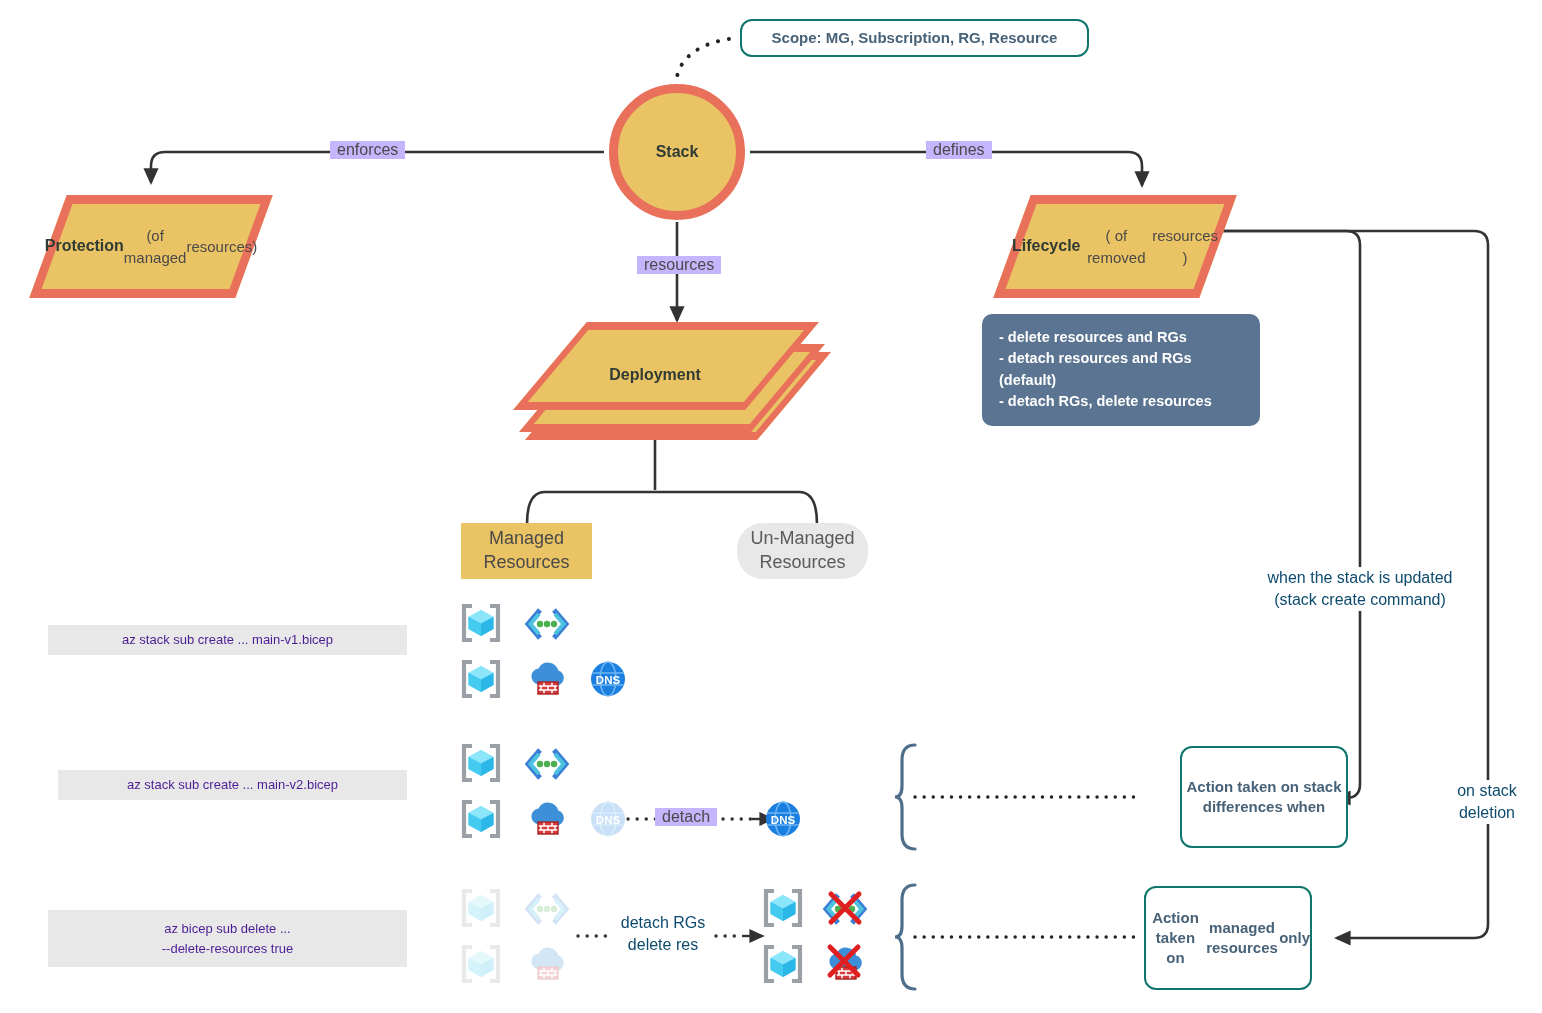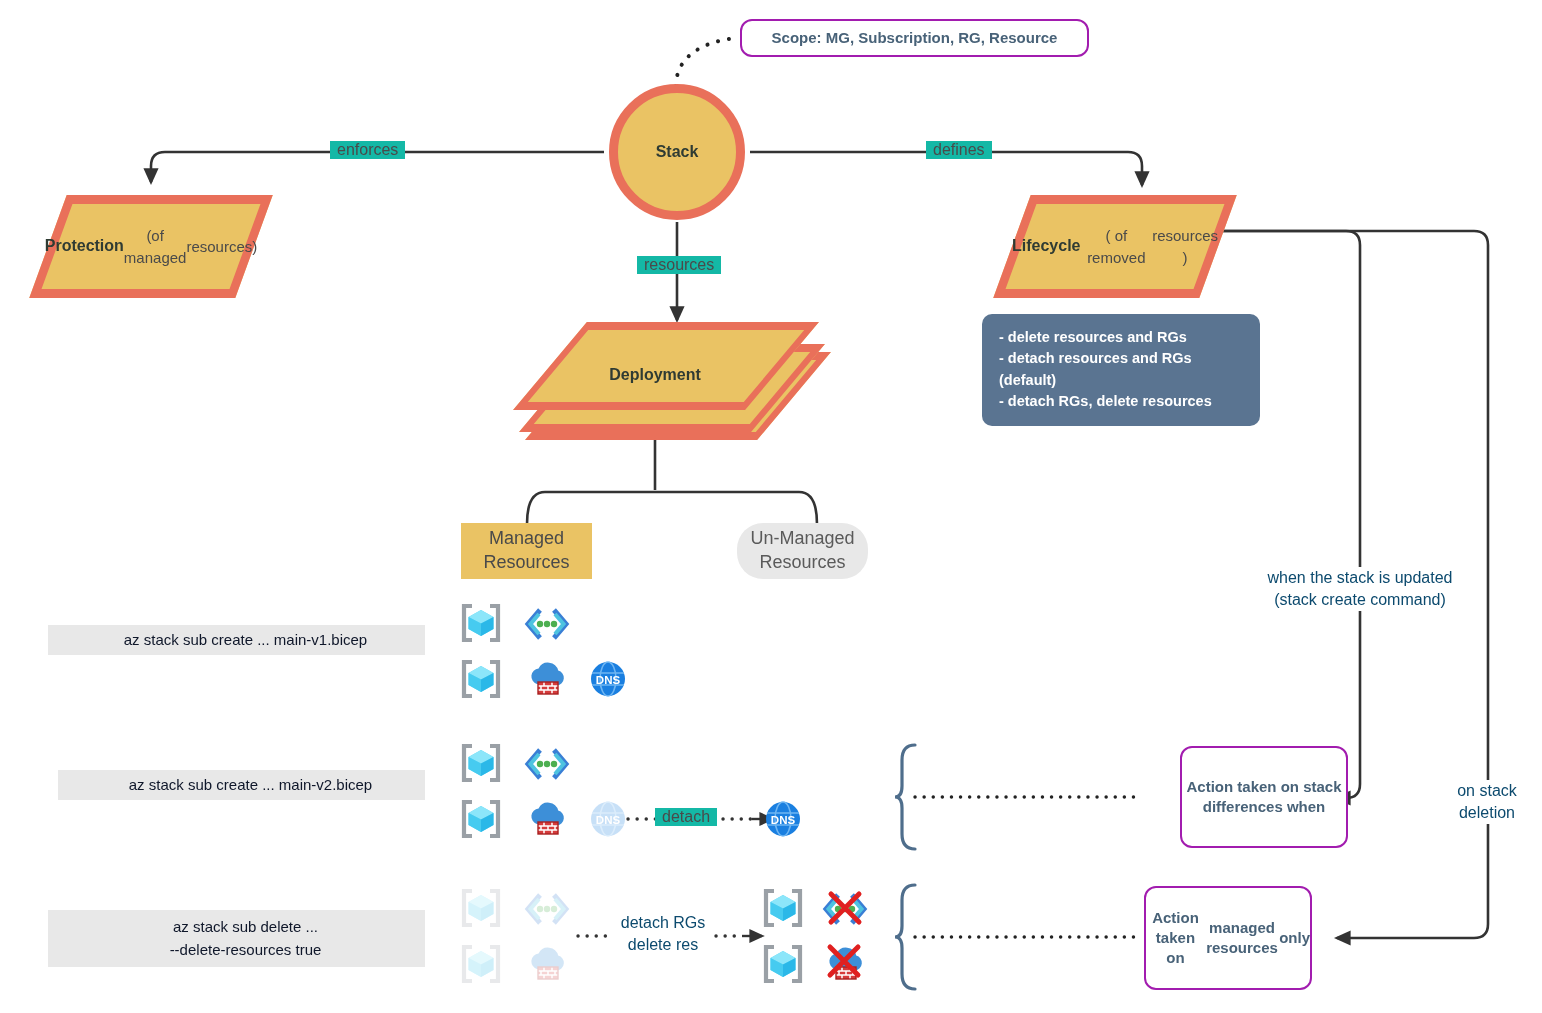--- a/index.html
+++ b/index.html
@@ -2,33 +2,33 @@
 <html><head>
 <meta charset="utf-8">
 <title>Azure Deployment Stacks Diagram</title>
 <style>
   html,body{margin:0;padding:0;background:#ffffff;}
   body{width:1542px;height:1013px;position:relative;overflow:hidden;
        font-family:"Liberation Sans","DejaVu Sans",sans-serif;}
   #canvas{position:absolute;left:0;top:0;width:1542px;height:1013px;}
   svg.layer{position:absolute;left:0;top:0;width:1542px;height:1013px;overflow:visible;}
   .node{position:absolute;box-sizing:border-box;}
-  .edge-label{position:absolute;font-size:16px;color:#4a4a4a;background:#14b8a6;
+  .edge-label{position:absolute;font-size:16px;color:#4a4a4a;background:#c4b5fd;
               padding:0 7px;white-space:nowrap;}
   .ann{position:absolute;font-size:16px;color:#0c4a6e;text-align:center;
        line-height:1.38;white-space:nowrap;}
 
   
   .stack-circle{width:136px;height:136px;border-radius:50%;
                 background:#eac364;border:9px solid #e9705a;
                 display:flex;align-items:center;justify-content:center;
                 font-size:16px;font-weight:bold;color:#2f3b33;}
 
   
-  .bluebox{border:2px solid #a21caf;border-radius:12px;background:#fff;
+  .bluebox{border:2px solid #0f766e;border-radius:12px;background:#fff;
            display:flex;align-items:center;justify-content:center;
            color:#486278;font-weight:bold;font-size:15px;text-align:center;
            line-height:1.35;}
 
   
   .para-wrap{position:absolute;}
   .para{position:absolute;left:0;top:0;width:100%;height:100%;
         transform:skewX(-20deg);background:#eac364;border:9px solid #e9705a;
         box-sizing:border-box;}
   .para-text{position:absolute;left:0;top:0;width:100%;height:100%;
@@ -48,23 +48,23 @@
   .dep-label{position:absolute;font-size:16px;font-weight:bold;color:#2f3b33;
              width:100%;text-align:center;}
 
   
   .chip{position:absolute;display:flex;flex-direction:column;align-items:center;
         justify-content:center;font-size:18px;line-height:1.32;text-align:left;}
   .chip.managed{background:#eac364;color:#4a4a4a;}
   .chip.unmanaged{background:#e8e8e8;color:#5a5a5a;border-radius:26px;}
 
   
-  .cmd{position:absolute;background:#e8e8e8;color:#0f172a;font-size:15px;
+  .cmd{position:absolute;background:#e8e8e8;color:#4c1d95;font-size:13px;
        display:flex;flex-direction:column;align-items:center;justify-content:center;
-       line-height:1.5;text-align:center;padding-left:18px;}
+       line-height:1.5;text-align:center;}
 </style>
 </head>
 <body>
 
 <div id="canvas">
 
   <svg class="layer">
     <defs>
       <marker id="arrowBig" viewBox="0 0 12 12" refX="9" refY="6" markerWidth="7" markerHeight="7" orient="auto-start-reverse">
         <path d="M 0 1 L 11 6 L 0 11 z" fill="#333"></path>
@@ -166,21 +166,21 @@
     <span>Resources</span>
   </div>
 
   <div class="cmd" style="left:48px;top:625px;width:359px;height:30px;">
     <span>az stack sub create ... main-v1.bicep</span>
   </div>
   <div class="cmd" style="left:58px;top:770px;width:349px;height:30px;">
     <span>az stack sub create ... main-v2.bicep</span>
   </div>
   <div class="cmd" style="left:48px;top:910px;width:359px;height:57px;">
-    <span>az stack sub delete ...</span>
+    <span>az bicep sub delete ...</span>
     <span>--delete-resources true</span>
   </div>
 
   <svg class="layer">
     <defs>
 
       <g id="ic-rg">
         <path d="M11 3 L3 3 L3 37 L11 37" fill="none" stroke="#9aa0a6" stroke-width="4.2"></path>
         <path d="M29 3 L37 3 L37 37 L29 37" fill="none" stroke="#9aa0a6" stroke-width="4.2"></path>
         <path d="M20 7 L32.5 14 L32.5 26 L20 33 L7.5 26 L7.5 14 Z" fill="#5fd8f5"></path>

